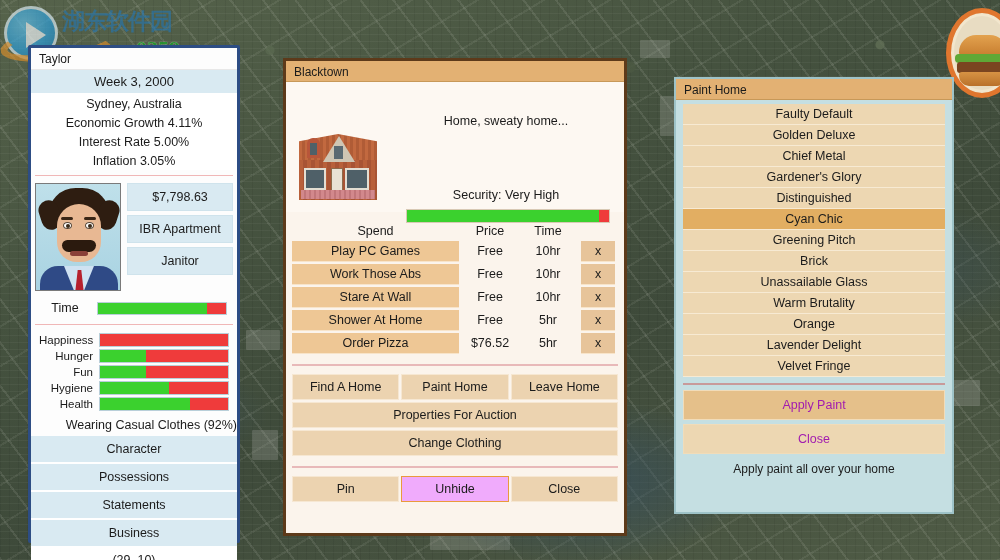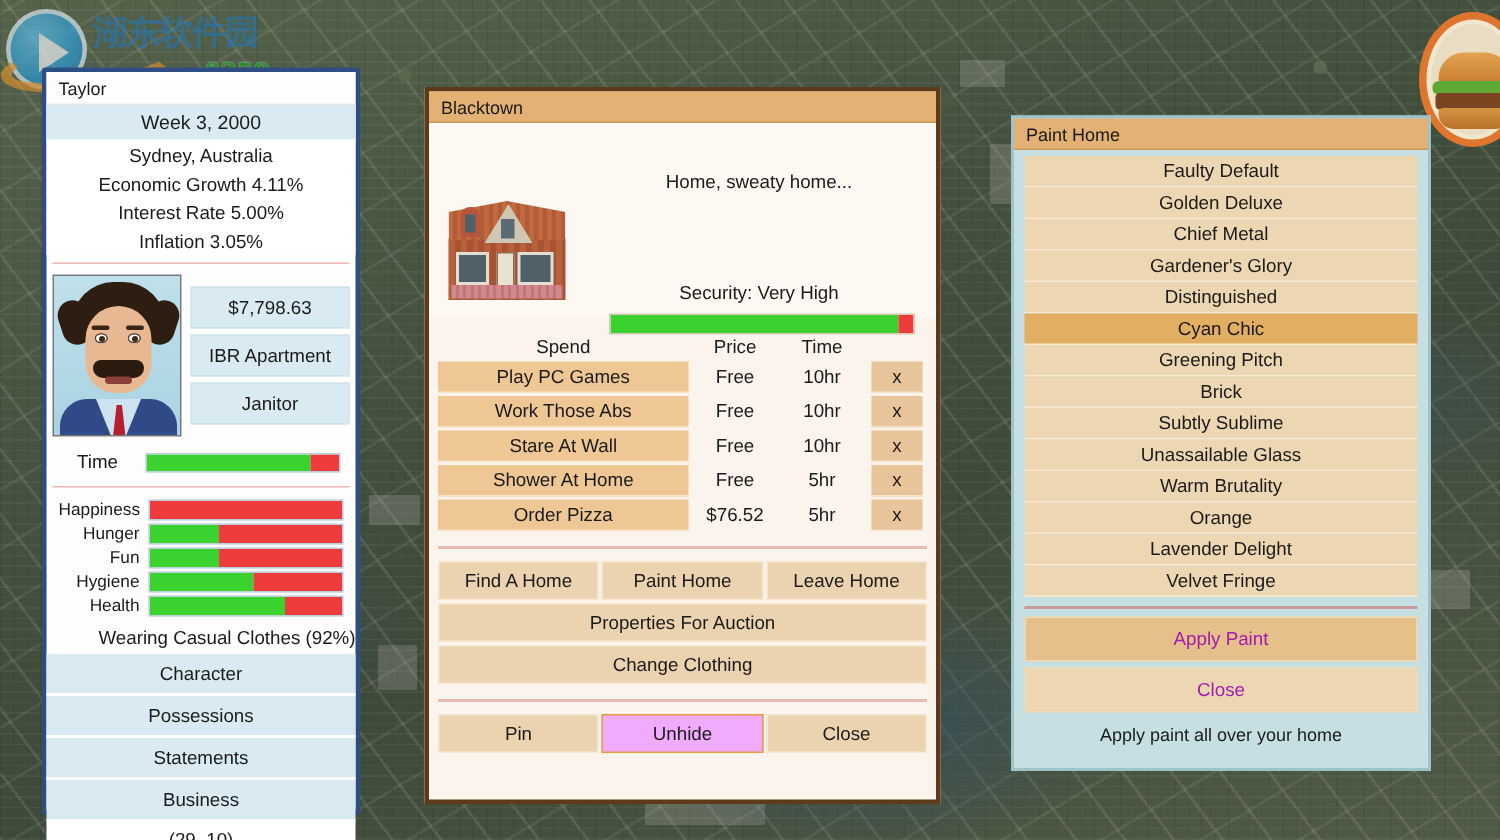--- a/index.html
+++ b/index.html
@@ -156,21 +156,21 @@
   }
   .cinfo {
     text-align: center;
     font-size: 12.5px;
     color: #1b1b1b;
     padding: 2px 0 1px 0;
     line-height: 16px;
   }
   .csep { height: 1px; background: #f0b7b7; margin: 5px 4px 5px 4px; }
 
-  .portrait-row { display: flex; gap: 6px; padding: 2px 4px; align-items: center; }
+  .portrait-row { display: flex; gap: 6px; padding: 2px 4px; }
   #portrait {
     width: 86px; height: 108px;
     border: 1px solid #7a7a7a;
     background: linear-gradient(180deg,#bfe0ea 0%, #a9d3e2 100%);
     position: relative; overflow: hidden; flex: none;
   }
   .p-hair { position:absolute; left:12px; top:4px; width:62px; height:40px;
     background:#2e1d11; border-radius: 32px 32px 14px 14px; }
   .p-hair2 { position:absolute; left:4px; top:16px; width:20px; height:30px;
     background:#2e1d11; border-radius:10px; transform: rotate(-18deg); }
@@ -546,21 +546,20 @@
     <div class="win-title">Paint Home</div>
     <div class="paint-list" id="paint-list">
         <div class="paint-item">Faulty Default</div>
         <div class="paint-item">Golden Deluxe</div>
         <div class="paint-item">Chief Metal</div>
         <div class="paint-item">Gardener's Glory</div>
         <div class="paint-item">Distinguished</div>
         <div class="paint-item selected">Cyan Chic</div>
         <div class="paint-item">Greening Pitch</div>
         <div class="paint-item">Brick</div>
-        <div class="paint-item">Subtly Sublime</div>
         <div class="paint-item">Unassailable Glass</div>
         <div class="paint-item">Warm Brutality</div>
         <div class="paint-item">Orange</div>
         <div class="paint-item">Lavender Delight</div>
         <div class="paint-item">Velvet Fringe</div>
       </div>
     <div class="paint-sep"></div>
     <div class="paint-btn">Apply Paint</div>
     <div class="paint-btn secondary">Close</div>
     <div class="paint-hint">Apply paint all over your home</div>

